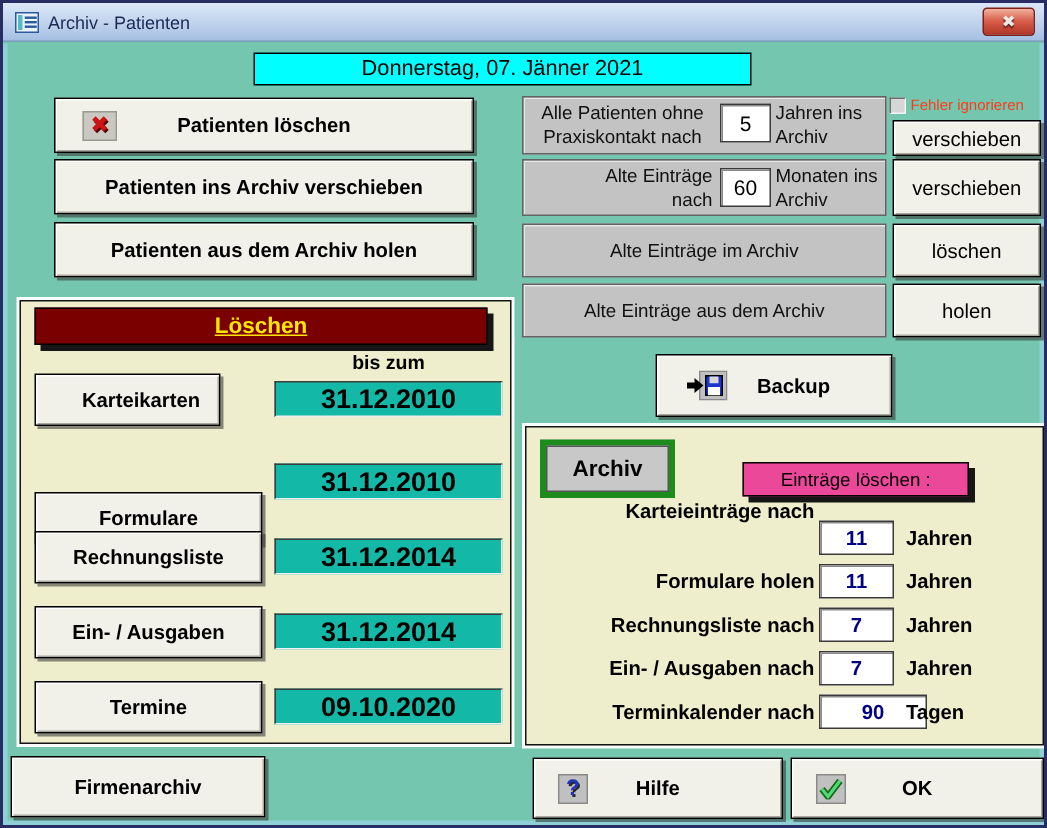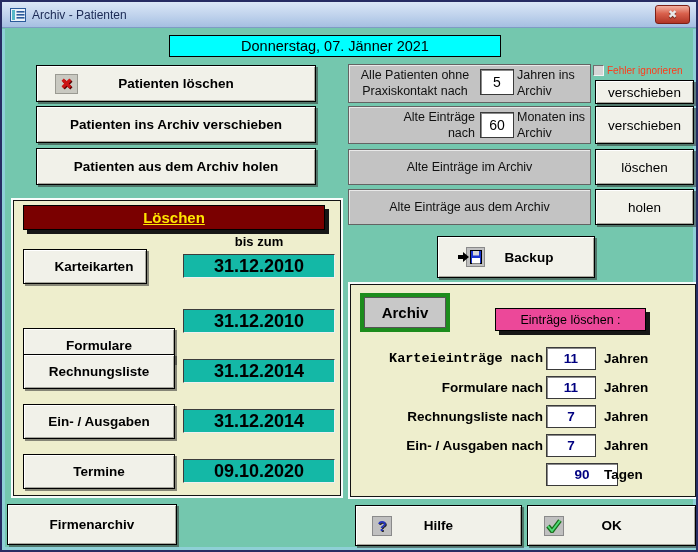--- a/index.html
+++ b/index.html
@@ -235,36 +235,37 @@
 
     <div class="abs beige-panel" style="left:345px; top:255px; width:346px; height:213px;"></div>
 
     <div class="abs archiv-btn" style="left:355px; top:264px; width:90px; height:39px;">
       <span class="inner">Archiv</span>
     </div>
     <div class="abs shadow-label" style="left:490px; top:279px; width:151px; height:23px;">
       <span>Einträge löschen :</span>
     </div>
 
-    <div class="abs arc-label" style="left:353px; top:318px; width:185px; height:23px; justify-content:flex-end;font-family:Liberation Mono, monospace;">Karteieinträge nach</div>
+    <div class="abs arc-label" style="left:353px; top:300px; width:185px; height:23px; justify-content:flex-end;">Karteieinträge nach</div>
     <div class="abs white-input navy-val" style="left:541px; top:318px; width:50px; height:23px;">11</div>
     <div class="abs arc-unit" style="left:599px; top:318px; height:23px;">Jahren</div>
 
-    <div class="abs arc-label" style="left:353px; top:347px; width:185px; height:23px; justify-content:flex-end;">Formulare nach</div>
+    <div class="abs arc-label" style="left:353px; top:347px; width:185px; height:23px; justify-content:flex-end;">Formulare holen</div>
     <div class="abs white-input navy-val" style="left:541px; top:347px; width:50px; height:23px;">11</div>
     <div class="abs arc-unit" style="left:599px; top:347px; height:23px;">Jahren</div>
 
     <div class="abs arc-label" style="left:353px; top:376px; width:185px; height:23px; justify-content:flex-end;">Rechnungsliste nach</div>
     <div class="abs white-input navy-val" style="left:541px; top:376px; width:50px; height:23px;">7</div>
     <div class="abs arc-unit" style="left:599px; top:376px; height:23px;">Jahren</div>
 
     <div class="abs arc-label" style="left:353px; top:405px; width:185px; height:23px; justify-content:flex-end;">Ein- / Ausgaben nach</div>
     <div class="abs white-input navy-val" style="left:541px; top:405px; width:50px; height:23px;">7</div>
     <div class="abs arc-unit" style="left:599px; top:405px; height:23px;">Jahren</div>
 
+    <div class="abs arc-label" style="left:353px; top:434px; width:185px; height:23px; justify-content:flex-end;">Terminkalender nach</div>
     <div class="abs white-input navy-val" style="left:541px; top:434px; width:72px; height:23px;">90</div>
     <div class="abs arc-unit" style="left:599px; top:434px; height:23px;">Tagen</div>
 
     <div class="abs btn" style="left:2px; top:475px; width:170px; height:41px;">
       <span>Firmenarchiv</span>
     </div>
 
     <div class="abs btn" style="left:350px; top:476px; width:167px; height:41px;">
       <span class="icon-box" style="position:absolute; left:16px;">
         <span class="q-glyph">?</span>

